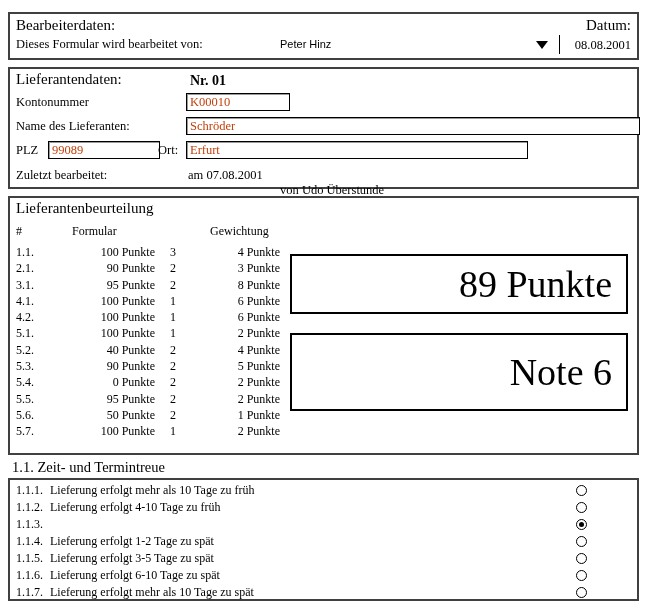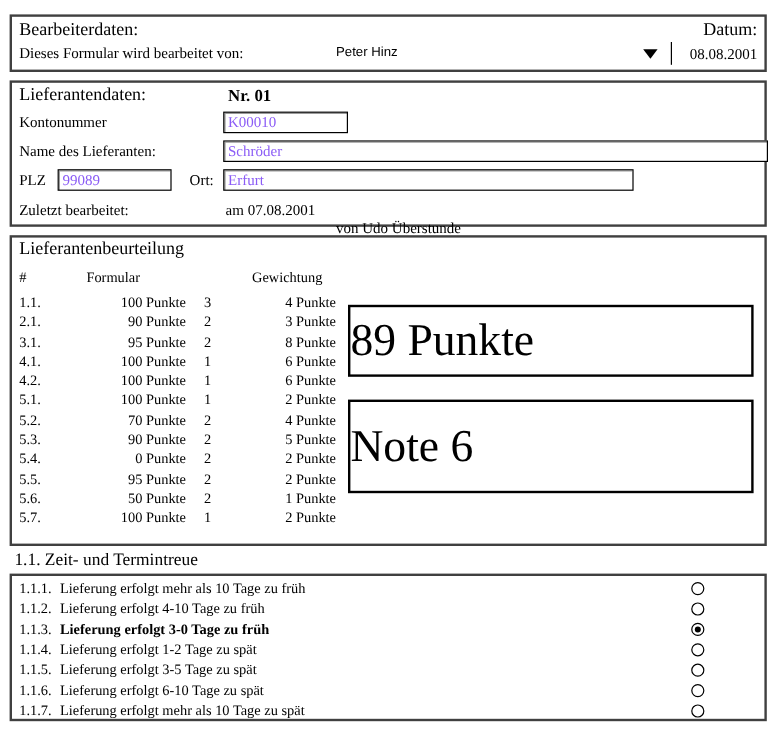--- a/index.html
+++ b/index.html
@@ -85,32 +85,32 @@
   #lbl-ort      { left: 148px; top: 75px; }
   #lbl-zuletzt  { left: 6px;   top: 100px; }
   #val-zuletzt-date { left: 178px; top: 100px; }
   #val-zuletzt-by   { left: 270px; top: 115px; }
 
   .field {
     position: absolute;
     box-sizing: border-box;
     border: 1px solid #000;
     background: #fff;
-    color: #8b5cf6;
+    color: #c2410c;
     font-family: "Liberation Serif", "DejaVu Serif", serif;
     font-size: 12.5px;
     line-height: 16px;
     padding: 0 3px;
     white-space: nowrap;
     overflow: hidden;
     box-shadow: 1px 1px 0 #9a9a9a inset;
   }
   #fld-konto { left: 176px; top: 24px;  width: 104px; height: 18px; }
   #fld-name  { left: 176px; top: 48px;  width: 454px; height: 18px; }
-  #fld-plz   { left: 38px;  top: 72px;  width: 95px;  height: 18px; }
+  #fld-plz   { left: 38px;  top: 72px;  width: 112px;  height: 18px; }
   #fld-ort   { left: 176px; top: 72px;  width: 342px; height: 18px; }
 
   
   #sec-rating { left: 8px; top: 196px; width: 631px; height: 259px; }
 
   #rating-title { left: 6px; top: 3px; }
 
   #rating-head-hash  { left: 6px;   top: 26px; font-size: 12px; }
   #rating-head-wert  { left: 62px;  top: 26px; font-size: 12px; }
   #rating-head-gew   { left: 200px; top: 26px; font-size: 12px; }
@@ -142,21 +142,21 @@
   .rrow .c-points {
     position: absolute; left: 190px; top: 0;
     width: 80px; text-align: right;
   }
 
   .scorebox {
     position: absolute;
     box-sizing: border-box;
     border: 2px solid #000;
     background: #fff;
-    text-align: left;
+    text-align: right;
     padding-right: 14px;
     font-family: "Liberation Serif", "DejaVu Serif", serif;
     white-space: nowrap;
     overflow: hidden;
   }
   #box-points {
     left: 280px; top: 56px; width: 338px; height: 60px;
     font-size: 38px; line-height: 56px;
   }
   #box-grade {
@@ -292,21 +292,21 @@
           <span class="c-points">6 Punkte</span>
         </div>
         <div class="rrow">
           <span class="c-id">5.1.</span>
           <span class="c-score">100 Punkte</span>
           <span class="c-weight">1</span>
           <span class="c-points">2 Punkte</span>
         </div>
         <div class="rrow">
           <span class="c-id">5.2.</span>
-          <span class="c-score">70 Punkte</span>
+          <span class="c-score">40 Punkte</span>
           <span class="c-weight">2</span>
           <span class="c-points">4 Punkte</span>
         </div>
         <div class="rrow">
           <span class="c-id">5.3.</span>
           <span class="c-score">90 Punkte</span>
           <span class="c-weight">2</span>
           <span class="c-points">5 Punkte</span>
         </div>
         <div class="rrow">
@@ -348,21 +348,20 @@
           <span class="o-label">Lieferung erfolgt mehr als 10 Tage zu früh</span>
           <span class="radio"></span>
         </div>
         <div class="orow">
           <span class="o-id">1.1.2.</span>
           <span class="o-label">Lieferung erfolgt 4-10 Tage zu früh</span>
           <span class="radio"></span>
         </div>
         <div class="orow selected">
           <span class="o-id">1.1.3.</span>
-          <span class="o-label">Lieferung erfolgt 3-0 Tage zu früh</span>
           <span class="radio on"></span>
         </div>
         <div class="orow">
           <span class="o-id">1.1.4.</span>
           <span class="o-label">Lieferung erfolgt 1-2 Tage zu spät</span>
           <span class="radio"></span>
         </div>
         <div class="orow">
           <span class="o-id">1.1.5.</span>
           <span class="o-label">Lieferung erfolgt 3-5 Tage zu spät</span>

